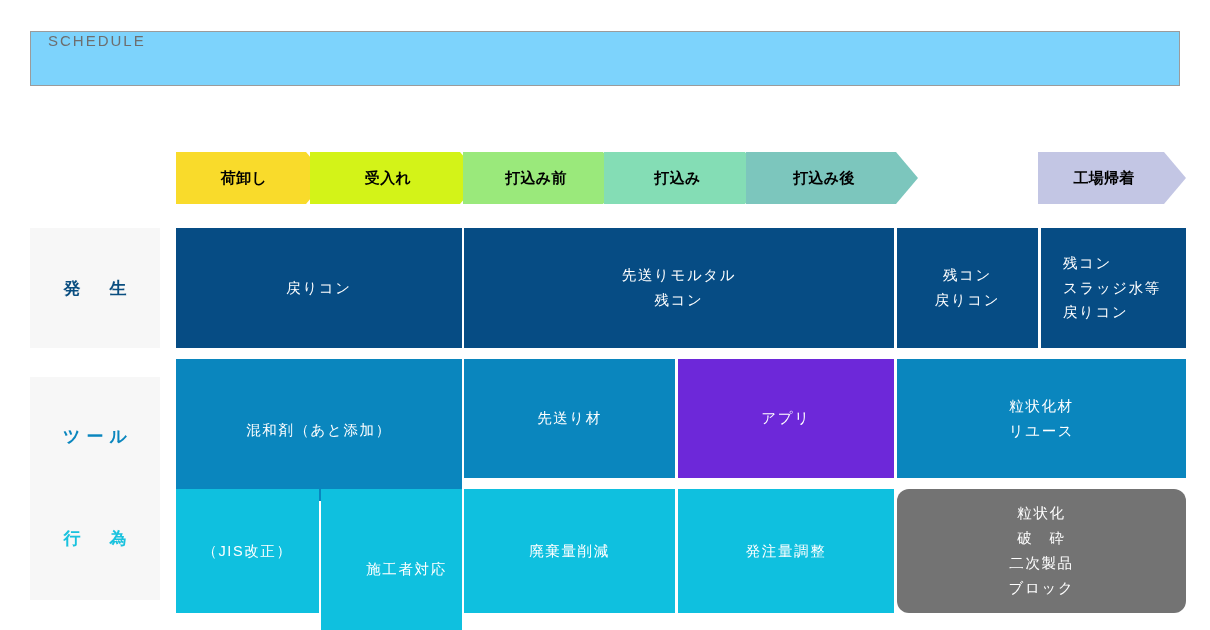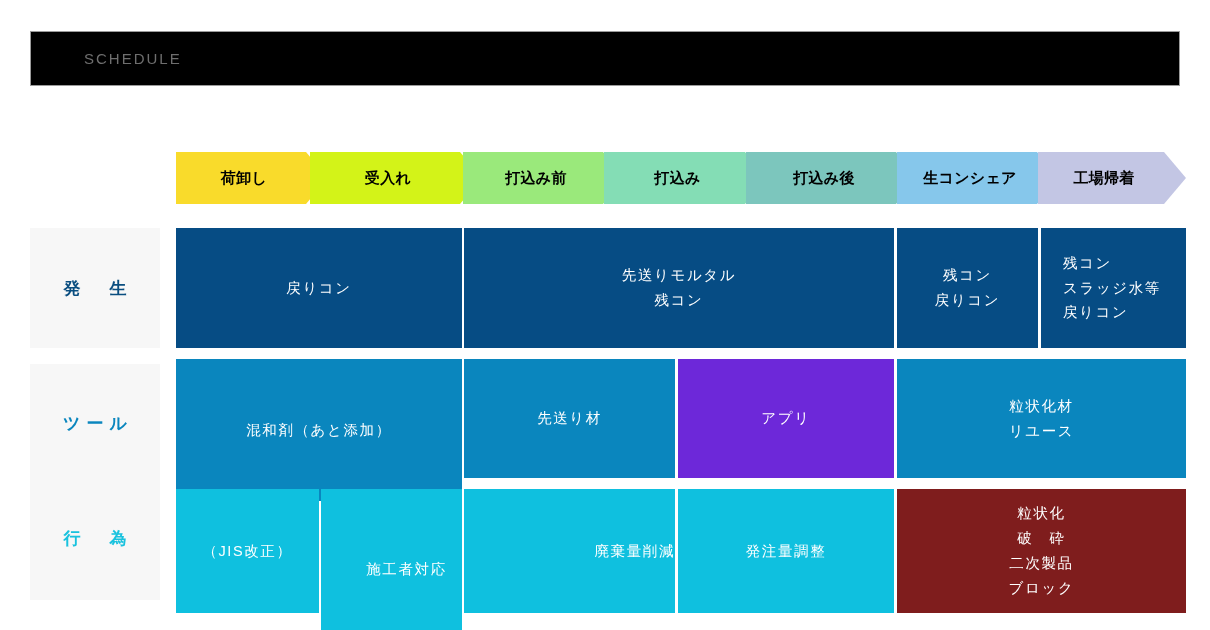--- a/index.html
+++ b/index.html
@@ -20,24 +20,23 @@
   }
 
   
   .header-box {
     position: absolute;
     left: 30px;
     top: 31px;
     width: 1150px;
     height: 55px;
     border: 1px solid #9b9b9b;
-    background: #000000;
+    background: #7dd3fc;
     display: flex;
-    align-items: center;
-    padding-left: 36px;
+    align-items: flex-start;
   }
   .header-title {
     margin-left: 17px;
     font-size: 15px;
     letter-spacing: 2.0px;
     color: #6e6e6e;
     font-family: "Liberation Sans", "DejaVu Sans", sans-serif;
     font-weight: 400;
   }
 
@@ -117,23 +116,20 @@
       </div>
       <div class="arrow" style="left: 287px; width: 162px; background: rgb(154, 233, 123);">
         <span>打込み前</span>
       </div>
       <div class="arrow" style="left: 428px; width: 163px; background: rgb(132, 221, 181);">
         <span>打込み</span>
       </div>
       <div class="arrow" style="left: 570px; width: 172px; background: rgb(124, 198, 189);">
         <span>打込み後</span>
       </div>
-      <div class="arrow" style="left: 721px; width: 162px; background: rgb(134, 199, 235);">
-        <span>生コンシェア</span>
-      </div>
       <div class="arrow" style="left: 862px; width: 148px; background: rgb(195, 198, 228);">
         <span>工場帰着</span>
       </div>
     </div>
 
   <div class="matrix" id="matrix">
       <div class="row-label" style="top: 228px; height: 120px; color: rgb(10, 78, 128);">
         <span>発　生</span>
       </div>
       <div class="cell" style="left: 176px; width: 286px; top: 228px; height: 120px; background: rgb(6, 76, 132);">
@@ -145,21 +141,21 @@
       </div>
       <div class="cell" style="left: 897px; width: 141px; top: 228px; height: 120px; background: rgb(6, 76, 132);">
         <div class="lines">残コン
 戻りコン</div>
       </div>
       <div class="cell left-text" style="left: 1041px; width: 145px; top: 228px; height: 120px; background: rgb(6, 76, 132);">
         <div class="lines">残コン
 スラッジ水等
 戻りコン</div>
       </div>
-      <div class="row-label" style="top: 364px; height: 119px; color: rgb(10, 134, 190);">
+      <div class="row-label" style="top: 377px; height: 119px; color: rgb(10, 134, 190);">
         <span>ツール</span>
       </div>
       <div class="cell" style="left: 176px; width: 286px; top: 359px; height: 142px; background: rgb(10, 134, 190);">
         <div class="lines">混和剤（あと添加）</div>
       </div>
       <div class="cell" style="left: 464px; width: 211px; top: 359px; height: 119px; background: rgb(10, 134, 190);">
         <div class="lines">先送り材</div>
       </div>
       <div class="cell" style="left: 678px; width: 216px; top: 359px; height: 119px; background: #6d28d9;">
         <div class="lines">アプリ</div>
@@ -170,27 +166,27 @@
       </div>
       <div class="row-label" style="top: 476px; height: 124px; color: rgb(25, 194, 222);">
         <span>行　為</span>
       </div>
       <div class="cell" style="left: 176px; width: 143px; top: 489px; height: 124px; background: rgb(15, 192, 223);">
         <div class="lines">（JIS改正）</div>
       </div>
       <div class="cell" style="left: 321px; width: 141px; top: 489px; height: 160px; background: rgb(15, 192, 223); padding-left: 30px;">
         <div class="lines">施工者対応</div>
       </div>
-      <div class="cell" style="left: 464px; width: 211px; top: 489px; height: 124px; background: rgb(15, 192, 223); align-items: flex-end;">
+      <div class="cell" style="left: 464px; width: 211px; top: 489px; height: 124px; background: rgb(15, 192, 223);">
         <div class="lines">廃棄量削減</div>
       </div>
       <div class="cell" style="left: 678px; width: 216px; top: 489px; height: 124px; background: rgb(15, 192, 223);">
         <div class="lines">発注量調整</div>
       </div>
-      <div class="cell" style="left: 897px; width: 289px; top: 489px; height: 124px; background: #7f1d1d;">
+      <div class="cell" style="left: 897px; width: 289px; top: 489px; height: 124px; background: #737373; border-radius: 12px;">
         <div class="lines">粒状化
 破　砕
 二次製品
 ブロック</div>
       </div>
     </div>
 
 </div>
 
 </body></html>

